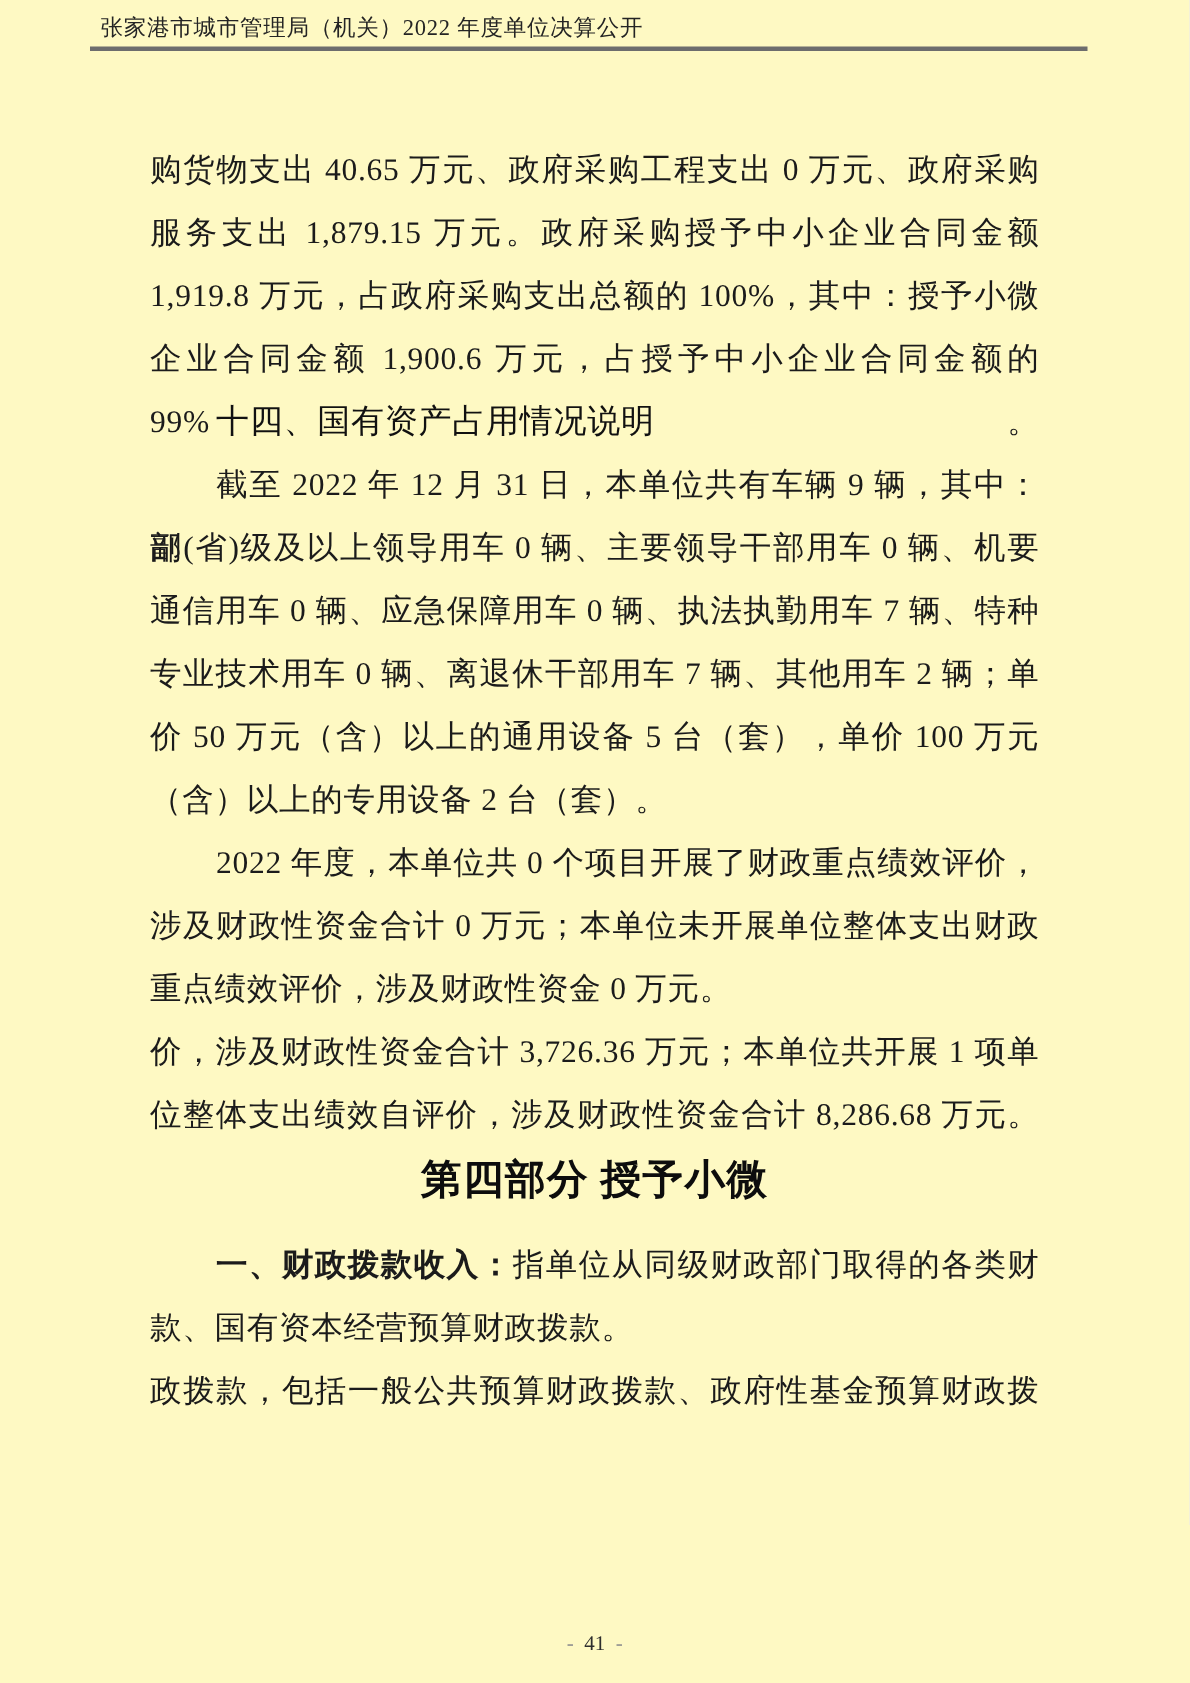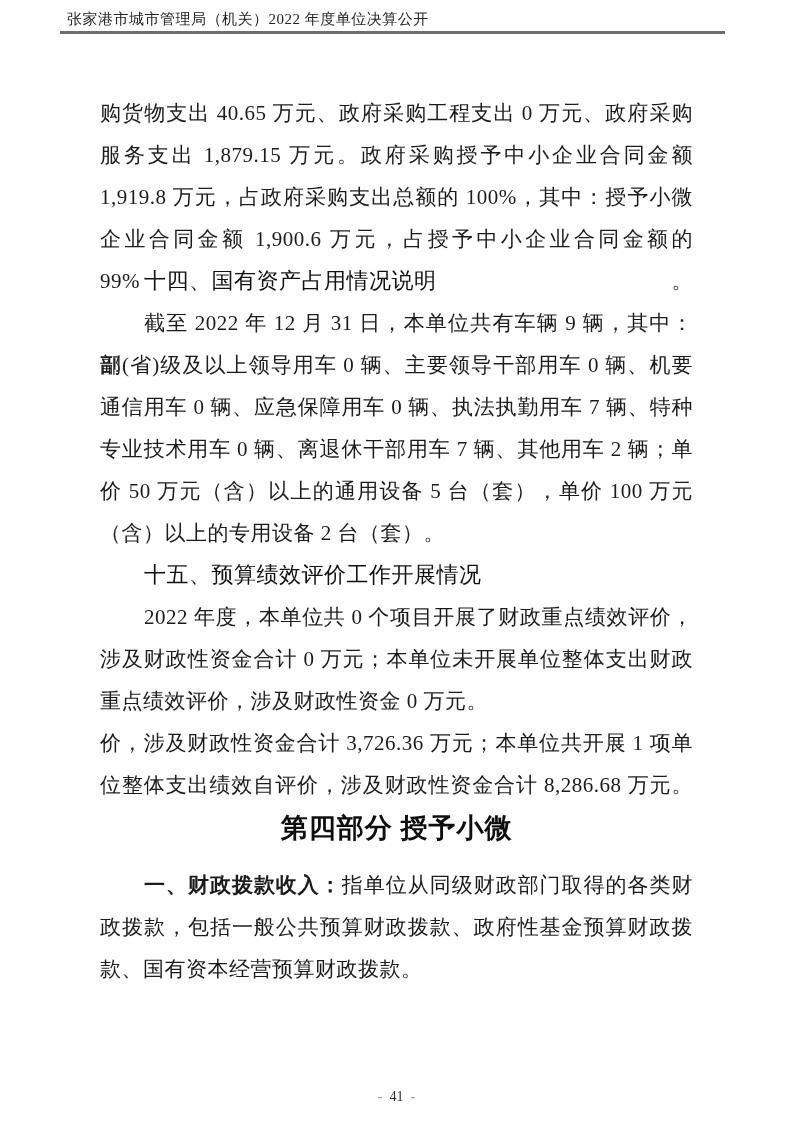--- a/index.html
+++ b/index.html
@@ -1,21 +1,21 @@
 <!DOCTYPE html>
 <html lang="zh"><head>
 <meta charset="utf-8">
 <style>
   html, body { margin: 0; padding: 0; background: #e9e9e9; }
   .page {
     position: relative;
     width: 793px;
     height: 1122px;
     margin: 0 auto;
-    background: #ffffff;
+    background: #fef9c3;
     overflow: hidden;
     font-family: "Liberation Serif", "DejaVu Serif", serif;
     color: #1b1b1b;
   }
 
   
   .header {
     position: absolute;
     top: 10px;
     left: 60px;
@@ -102,30 +102,29 @@
     <div class="row j">企业合同金额 1,900.6 万元，占授予中小企业合同金额的 99%。</div>
 
     <div class="row hd">十四、国有资产占用情况说明</div>
     <div class="row j ind">截至 2022 年 12 月 31 日，本单位共有车辆 9 辆，其中：副</div>
     <div class="row j">部(省)级及以上领导用车 0 辆、主要领导干部用车 0 辆、机要</div>
     <div class="row j">通信用车 0 辆、应急保障用车 0 辆、执法执勤用车 7 辆、特种</div>
     <div class="row j">专业技术用车 0 辆、离退休干部用车 7 辆、其他用车 2 辆；单</div>
     <div class="row j">价 50 万元（含）以上的通用设备 5 台（套），单价 100 万元</div>
     <div class="row">（含）以上的专用设备 2 台（套）。</div>
 
-    <div class="row hd">十五、预算绩效评价工作开展情况</div>
     <div class="row j ind">2022 年度，本单位共 0 个项目开展了财政重点绩效评价，</div>
     <div class="row j">涉及财政性资金合计 0 万元；本单位未开展单位整体支出财政</div>
     <div class="row">重点绩效评价，涉及财政性资金 0 万元。</div>
     <div class="row j">价，涉及财政性资金合计 3,726.36 万元；本单位共开展 1 项单</div>
     <div class="row j">位整体支出绩效自评价，涉及财政性资金合计 8,286.68 万元。</div>
 
     <div class="part-heading">第四部分 授予小微</div>
 
     <div class="row j ind"><span class="lead">一、财政拨款收入：</span><span>指单位从同级财政部门取得的各类财</span></div>
+    <div class="row">款、国有资本经营预算财政拨款。</div>
     <div class="row j">政拨款，包括一般公共预算财政拨款、政府性基金预算财政拨</div>
-    <div class="row">款、国有资本经营预算财政拨款。</div>
 
   </div>
 
   <div class="footer"><span class="dash">-</span><span class="num">41</span><span class="dash">-</span></div>
 
 </div>
 
 </body></html>

